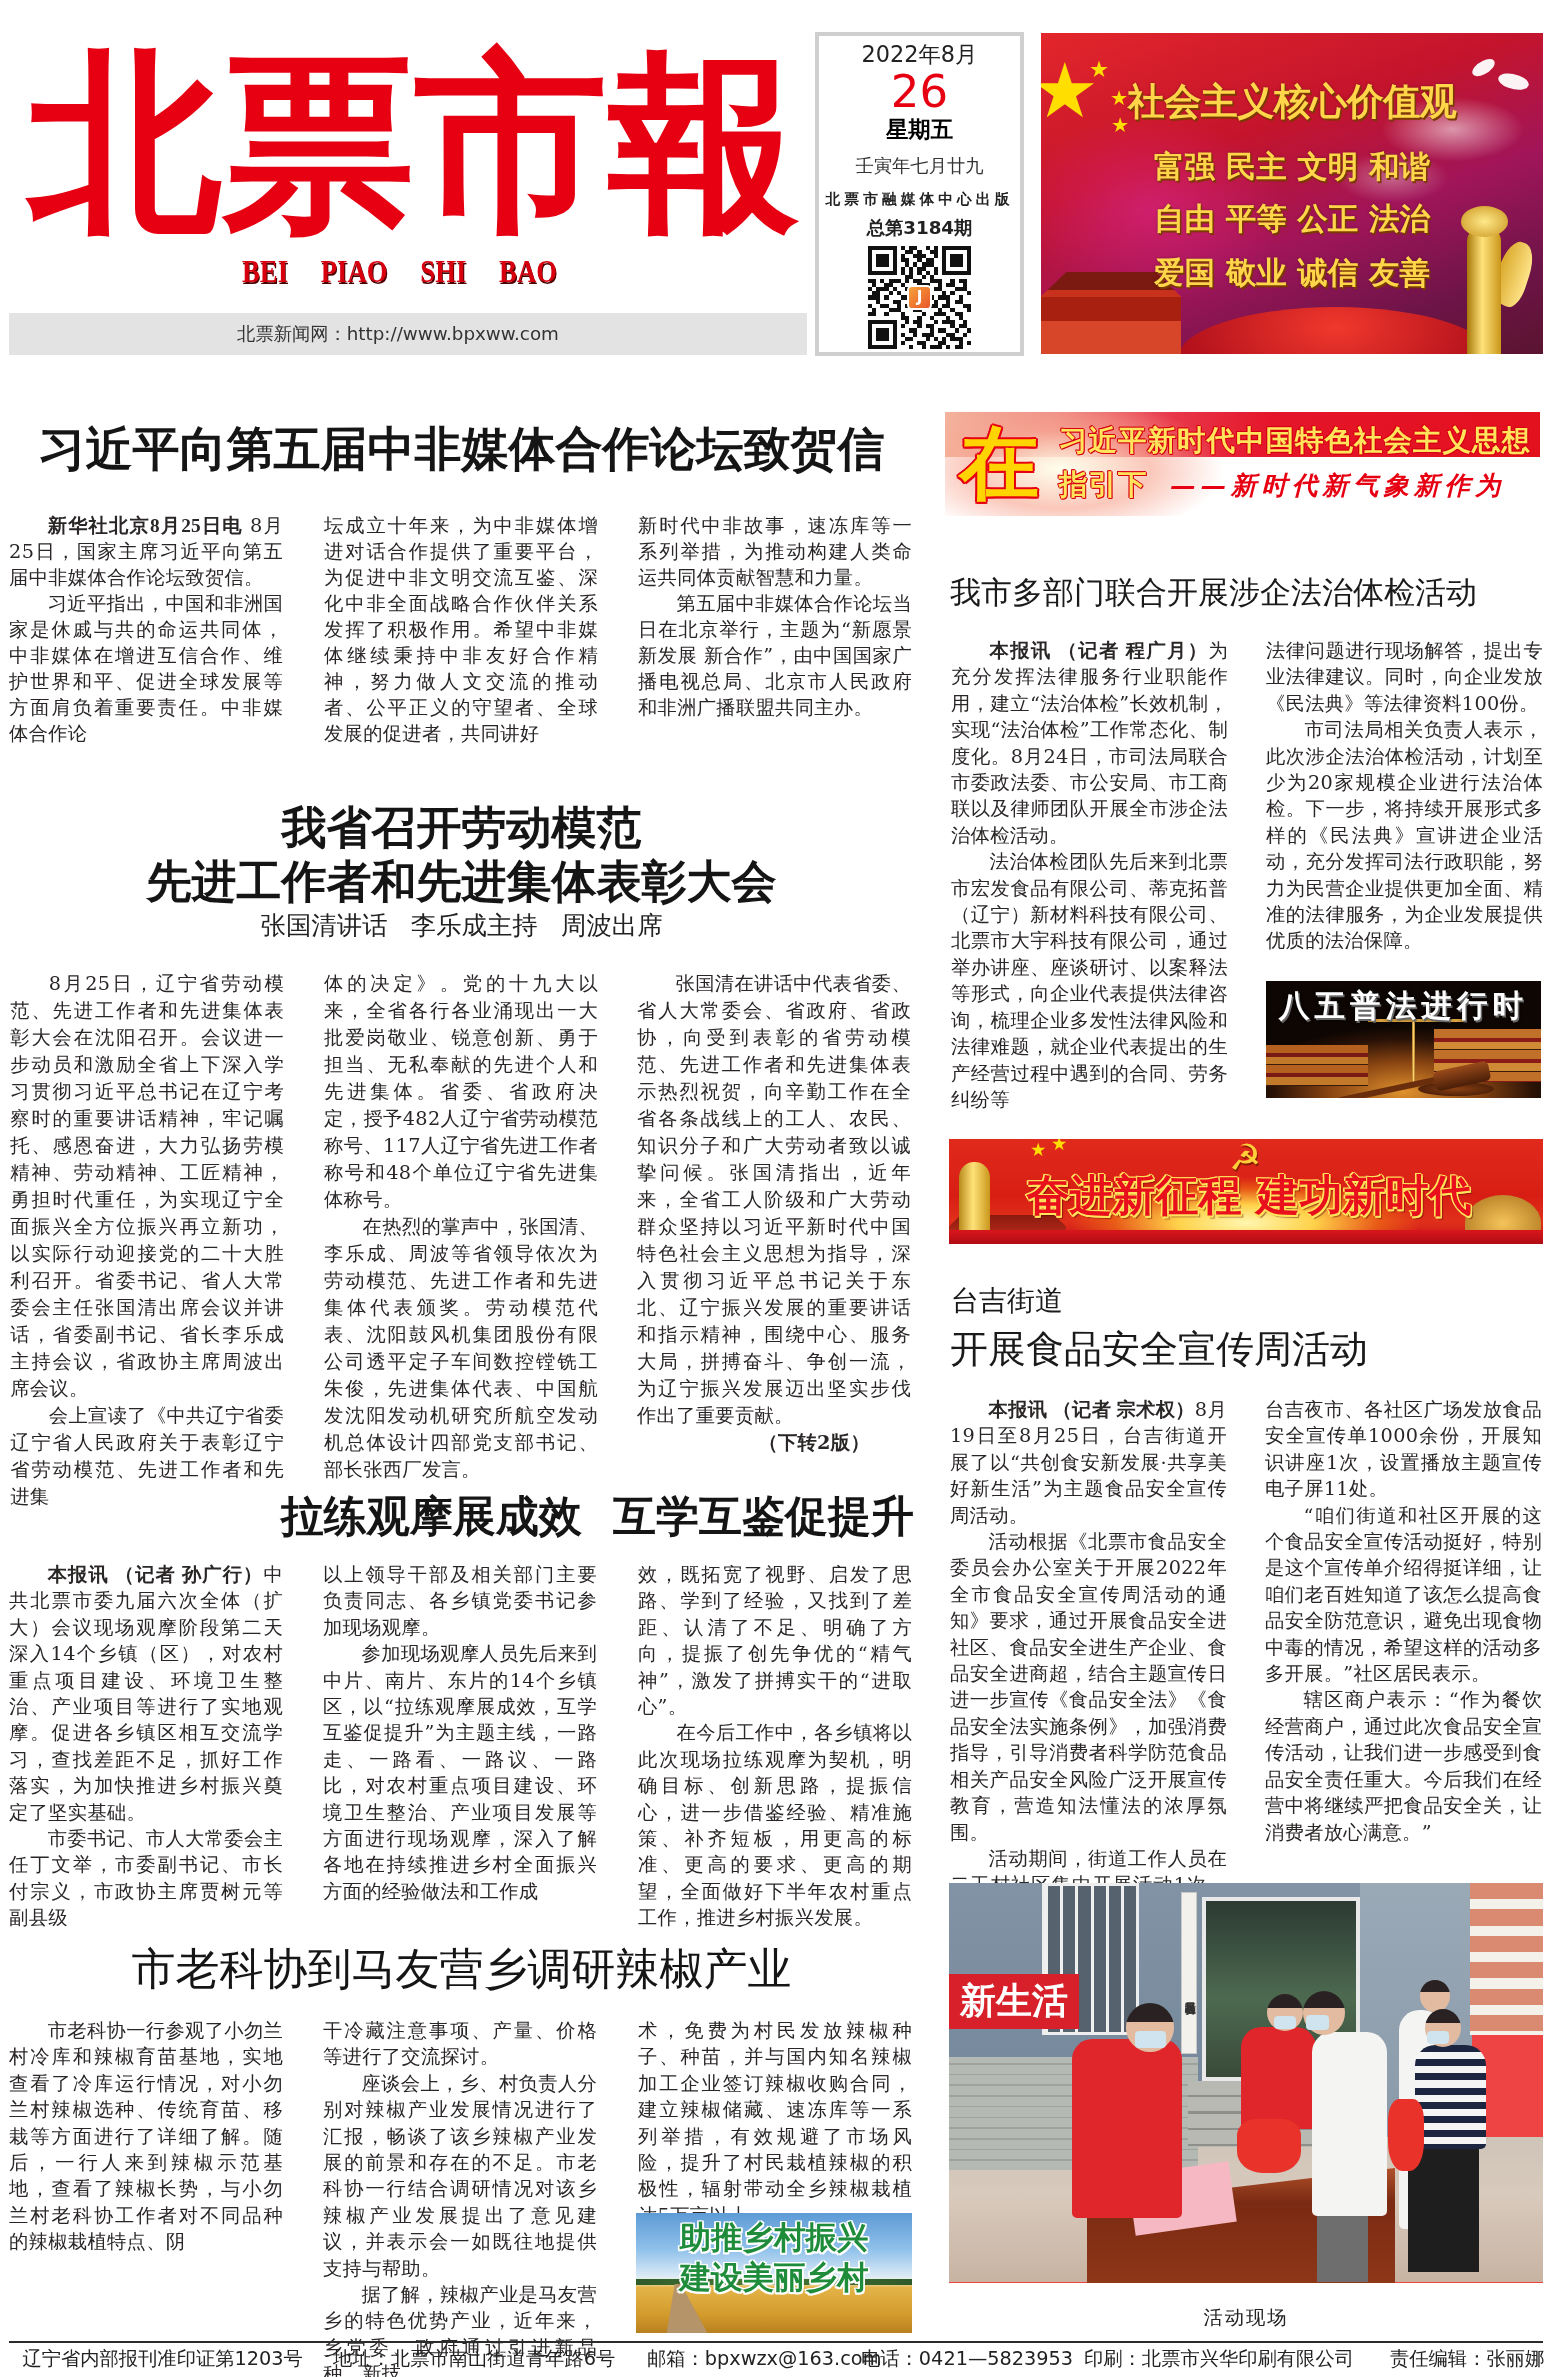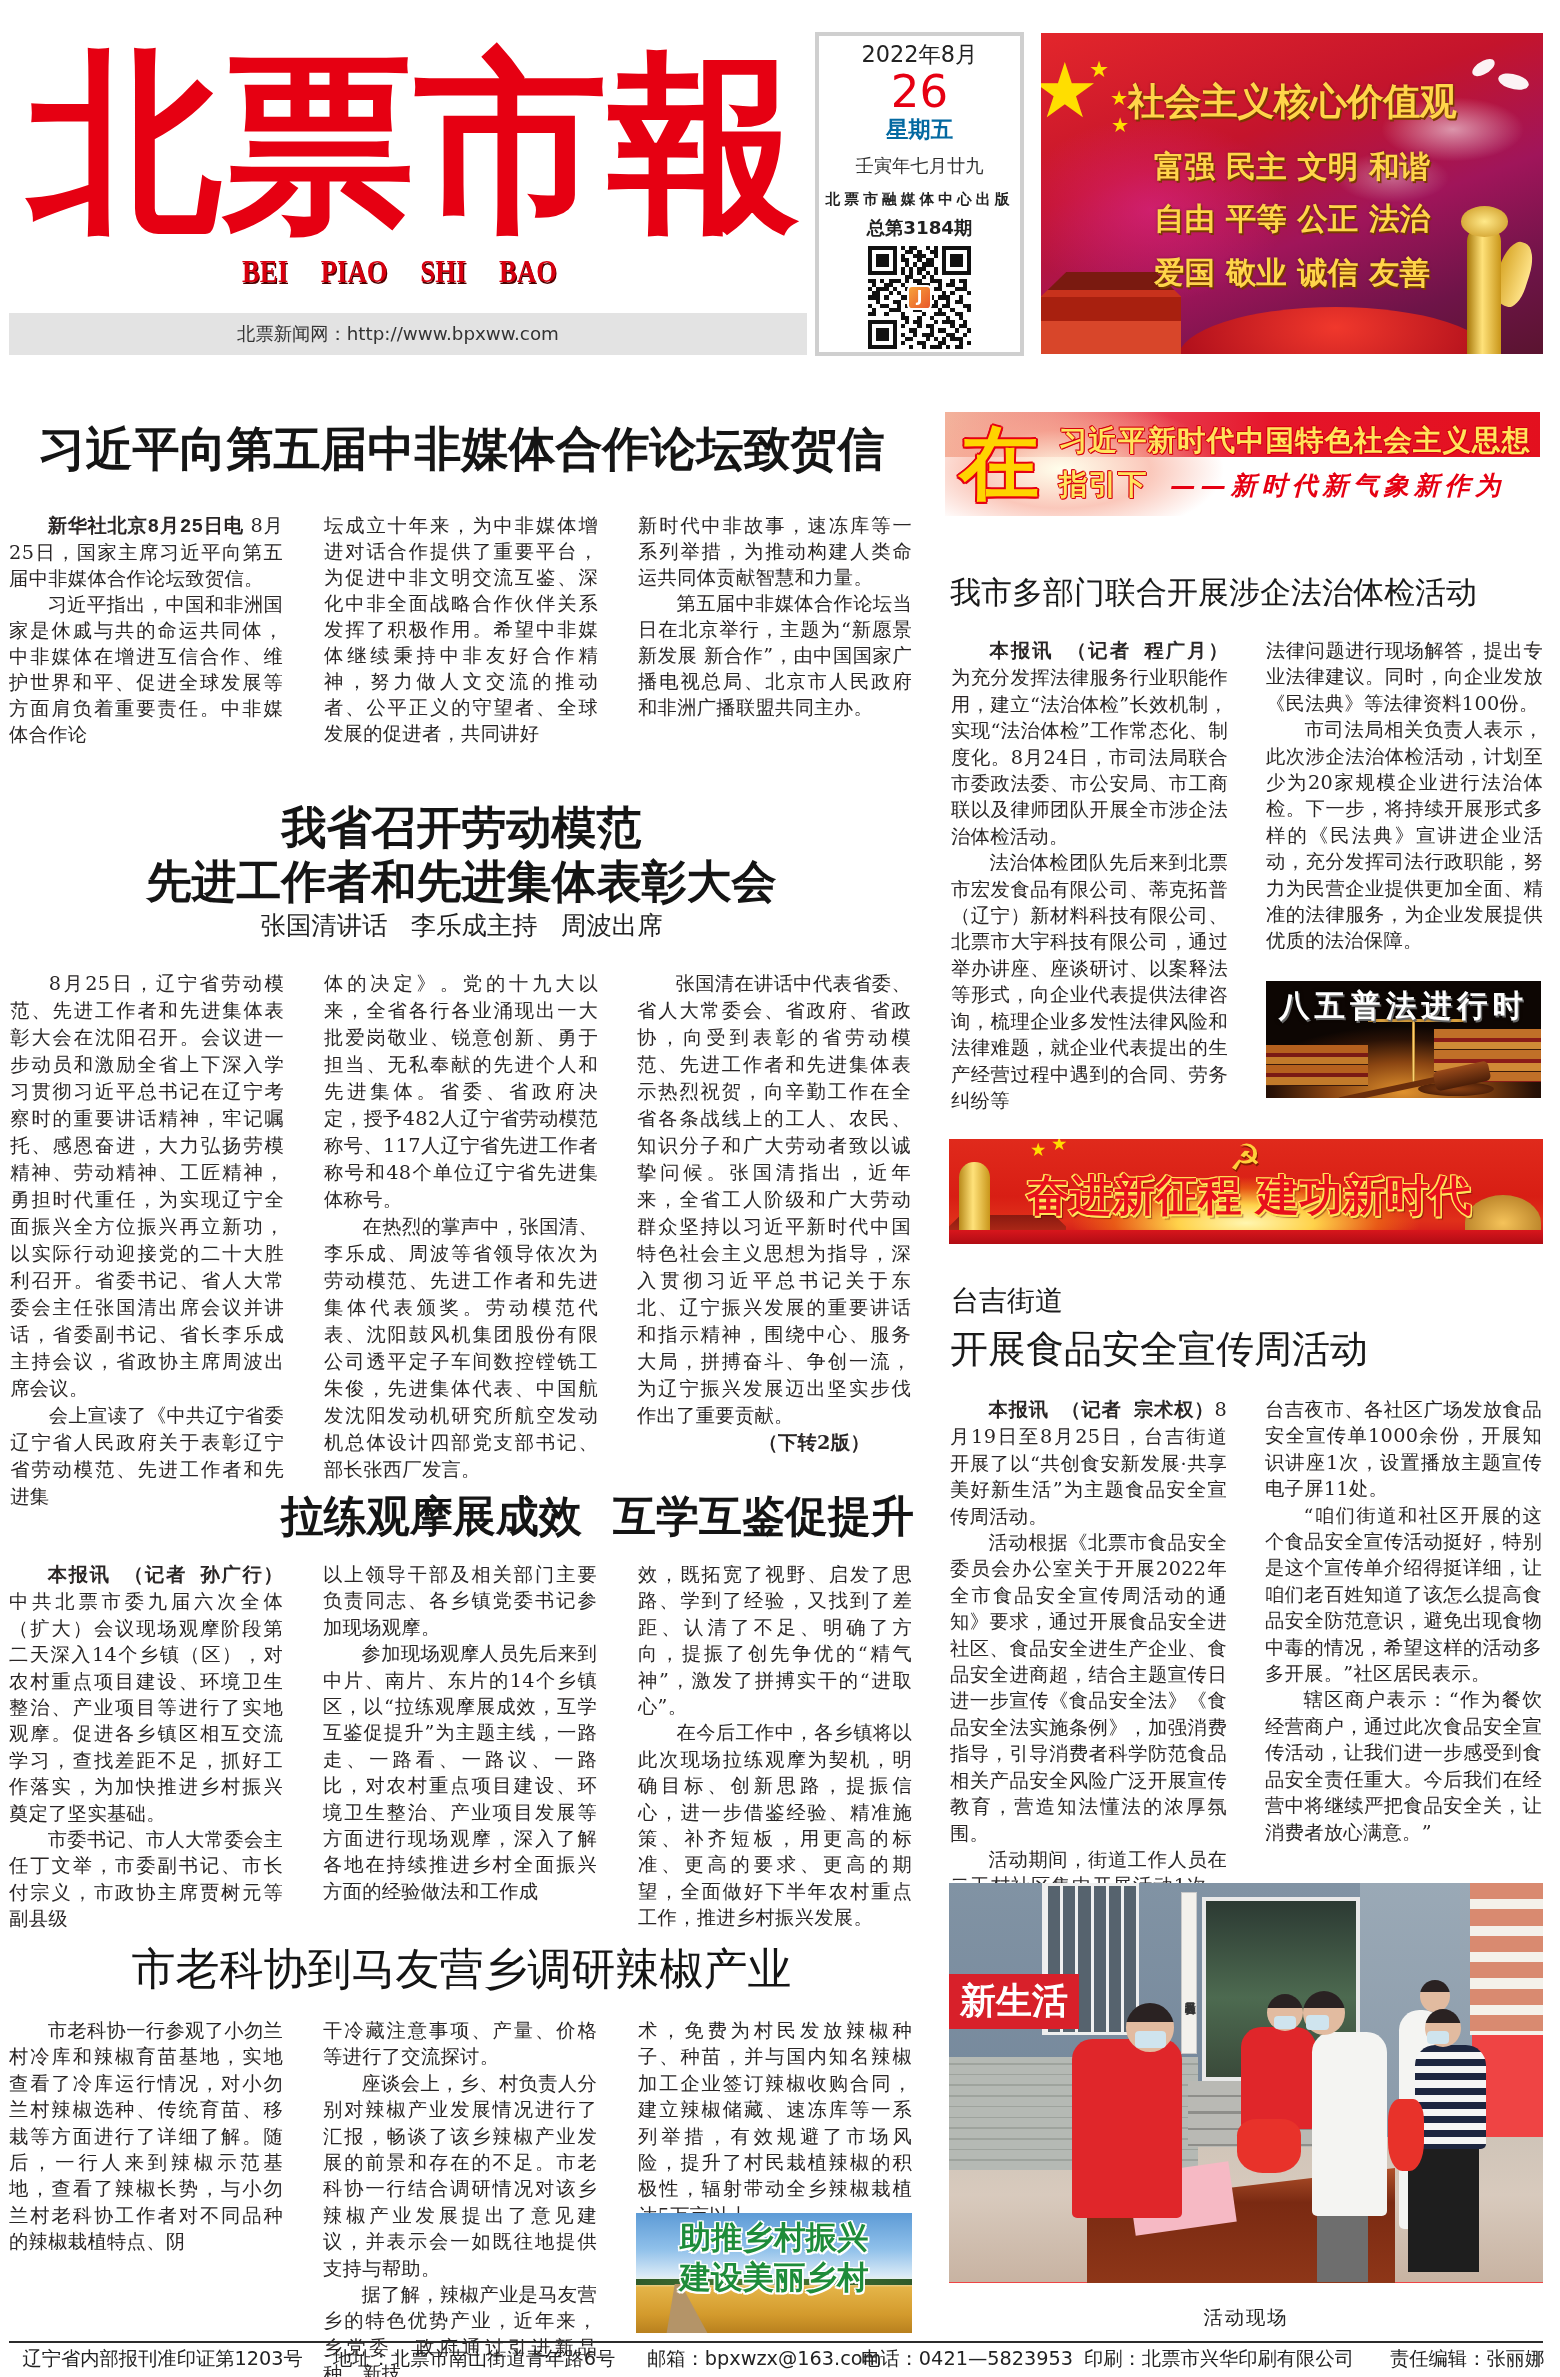--- a/index.html
+++ b/index.html
@@ -11,21 +11,21 @@
 .mh-title{left:28.5px;top:36px;height:213px;display:flex;color:#e60012;font-family:"DejaVu Serif",serif;font-weight:900;font-size:193px;line-height:213px}
 .mh-title span{display:block;width:193px;text-align:center}
 .mh-pinyin{left:242px;top:254px;font-family:"Liberation Serif",serif;font-weight:bold;font-size:31.5px;line-height:36px;color:#d8000f;word-spacing:30.5px;transform:scaleX(.85);transform-origin:left top;text-shadow:1px 1.5px 0 #4a0000;white-space:nowrap}
 .mh-url{left:9.1px;top:313px;width:798px;height:42px;background:#e3e3e3;font-family:"DejaVu Sans",sans-serif;font-size:18.3px;line-height:42px;color:#333;padding-left:228px;white-space:nowrap}
 
 
 .datebox{left:815px;top:31.5px;width:209px;height:324px;border:4.6px solid #cfcfcf;background:#fff}
 .db{position:absolute;left:0;width:100%;text-align:center;white-space:nowrap}
 .db-ym{top:6.6px;font:22.4px/24.4px "DejaVu Sans",sans-serif;color:#222}
 .db-day{top:33px;font:45px/46px "DejaVu Sans",sans-serif;color:#e60012}
-.db-wd{top:81px;font:bold 22.4px/25.4px "DejaVu Sans",sans-serif;color:#0369a1}
+.db-wd{top:81px;font:bold 22.4px/25.4px "DejaVu Sans",sans-serif;color:#000000}
 .db-lunar{top:119px;font:18.3px/22.4px "DejaVu Serif",serif;color:#333}
 .db-pub{top:154px;font:bold 14.7px/18.3px "DejaVu Serif",serif;letter-spacing:4.1px;color:#222}
 .db-issue{top:182px;font:bold 18.3px/20.3px "DejaVu Sans",sans-serif;color:#222}
 .db-qr{position:absolute;left:49px;top:210px;width:103px;height:103px}
 .db-qr svg{width:103px;height:103px;display:block}
 .qr-logo{position:absolute;left:39px;top:39px;width:25.4px;height:25.4px;border-radius:5.1px;background:linear-gradient(135deg,#f7a23a,#e8562a);border:2px solid #fff;color:#fff;font:bold 15.2px/21.3px "DejaVu Sans",sans-serif;text-align:center}
 
 
 .cv{left:1041px;top:33px;width:502px;height:321px;overflow:hidden;background:
  radial-gradient(ellipse 102px 46px at 82% 30%,rgba(255,255,255,.55),transparent 70%),
@@ -68,21 +68,21 @@
 .h-p{left:9.1px;width:905px;top:1946px;text-align:center;font:500 44px/46px "DejaVu Sans",sans-serif}
 .h-r{left:950px;top:575px;font:31px/34px "DejaVu Sans",sans-serif;color:#1a1a1a}
 .k-s{left:951px;top:1286px;font:28px/29.5px "DejaVu Sans",sans-serif;color:#1a1a1a}
 .h-s{left:950px;top:1329px;font:38px/41px "DejaVu Sans",sans-serif;color:#1a1a1a}
 
 
 .col{position:absolute;width:274px;font-family:"DejaVu Serif",serif;font-size:19.3px;letter-spacing:0.3px;line-height:26.4px;text-align:justify;color:#2a2626}
 .col.w{width:277px}
 .col p{text-indent:2em}
 .col p.cont{text-indent:0}
-.col .lead{font-weight:bold;font-family:Liberation Mono, monospace}
+.col .lead{font-weight:bold;font-family:Liberation Serif, serif}
 .col p.note{text-indent:0;text-align:right;padding-right:41px;font-weight:bold}
 .lh51{line-height:26px}.lh525{line-height:27px}
 .c-x1{left:9.1px;top:513px}.c-x2{left:324px;top:513px}.c-x3{left:638px;top:513px}
 .c-l1{left:10.2px;top:970px}.c-l2{left:324px;top:970px}.c-l3{left:637px;top:970px}
 .c-f1{left:9.1px;top:1562px}.c-f2{left:323px;top:1562px}.c-f3{left:638px;top:1562px}
 .c-p1{left:9.1px;top:2018px}.c-p2{left:323px;top:2018px}.c-p3{left:638px;top:2018px}
 .c-r1{left:951px;top:638px}.c-r2{left:1266px;top:638px}
 .c-s1{left:950px;top:1397px}.c-s2{left:1265px;top:1397px}
 
 

